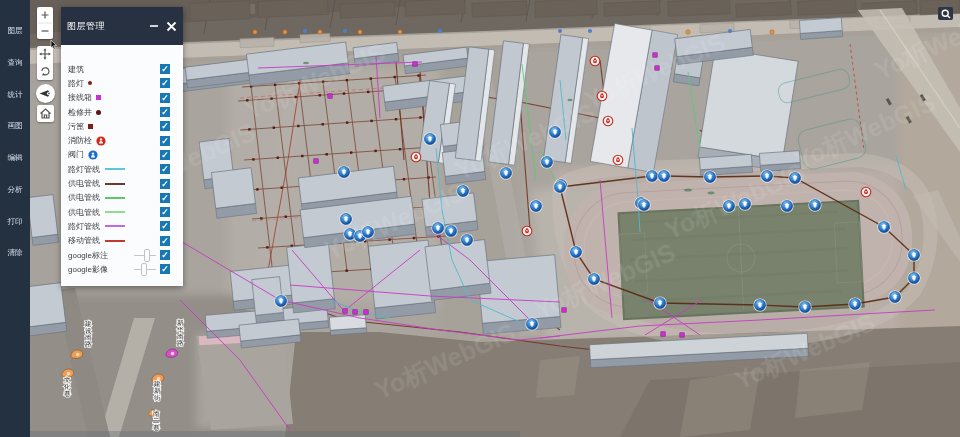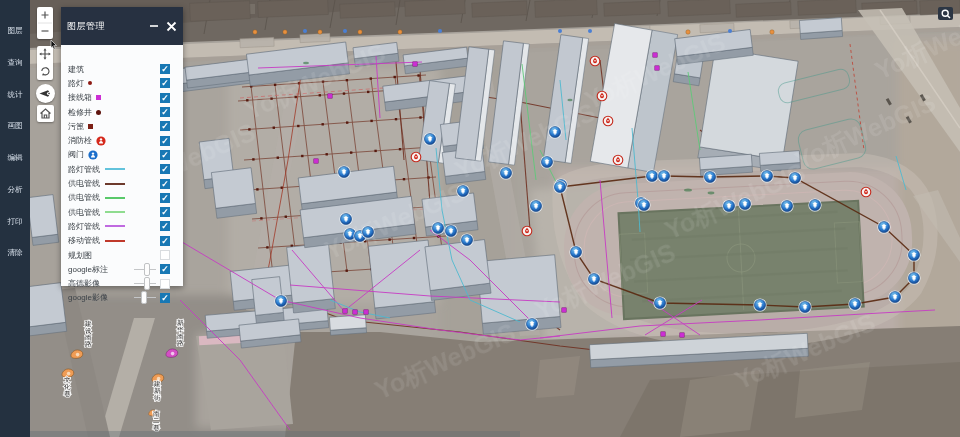--- a/index.html
+++ b/index.html
@@ -824,43 +824,31 @@
         <span class="lsw" style="background:#c06ae0;"></span>
         <span class="cb on">✓</span>
       </div>
 
   <div class="prow">
         <span class="lbl">移动管线</span>
         <span class="lsw" style="background:#c0392b;"></span>
         <span class="cb on">✓</span>
       </div>
 
-  <div class="prow">
-        <span class="lbl">规划图</span>
-        <span class="cb off"></span>
-      </div>
 
 
   <div class="prow">
         <span class="lbl">google标注</span>
         <span class="sld">
           <span class="track"></span>
           <span class="thumb"></span>
         </span>
         <span class="cb on">✓</span>
       </div>
 
-  <div class="prow">
-        <span class="lbl">高德影像</span>
-        <span class="sld">
-          <span class="track"></span>
-          <span class="thumb"></span>
-        </span>
-        <span class="cb off"></span>
-      </div>
 
   <div class="prow">
         <span class="lbl">google影像</span>
         <span class="sld">
           <span class="track"></span>
           <span class="thumb" style="left:7px;"></span>
         </span>
         <span class="cb on">✓</span>
       </div>
   </div>

